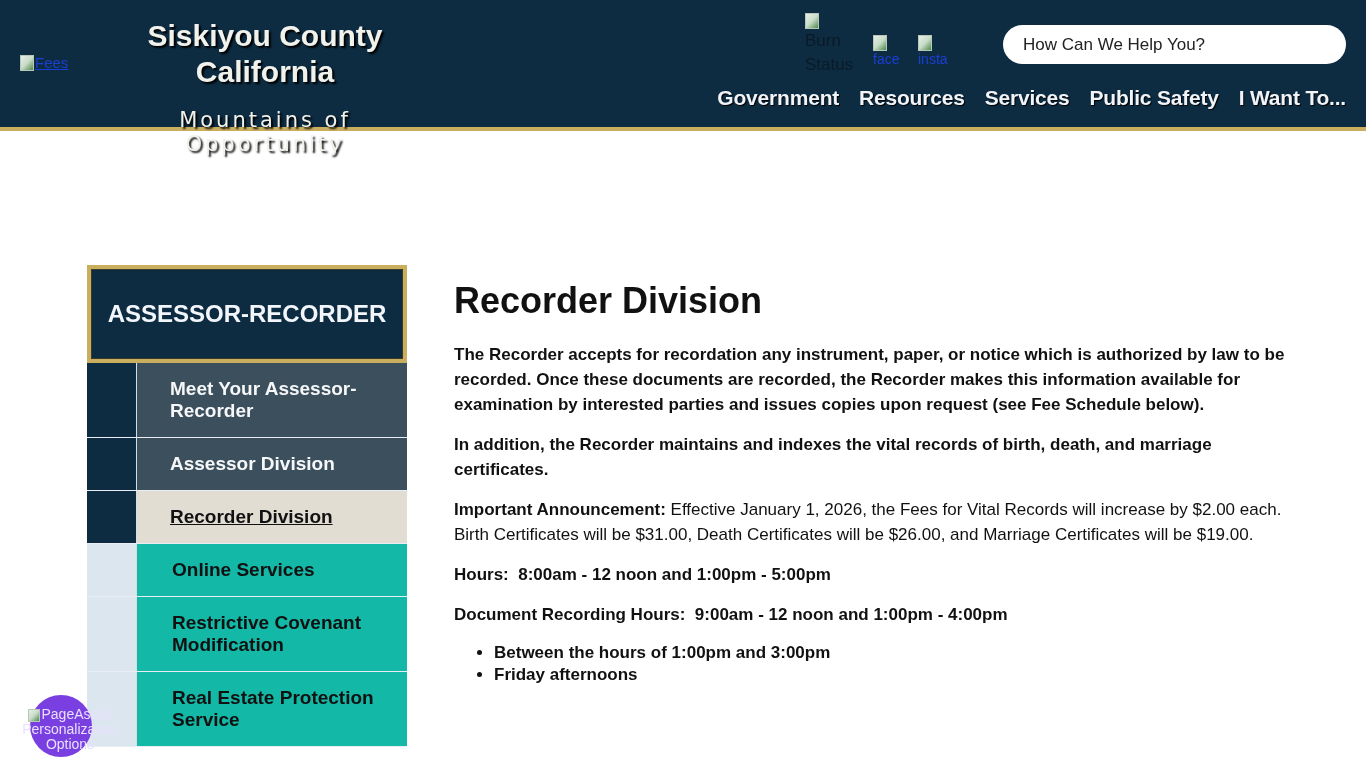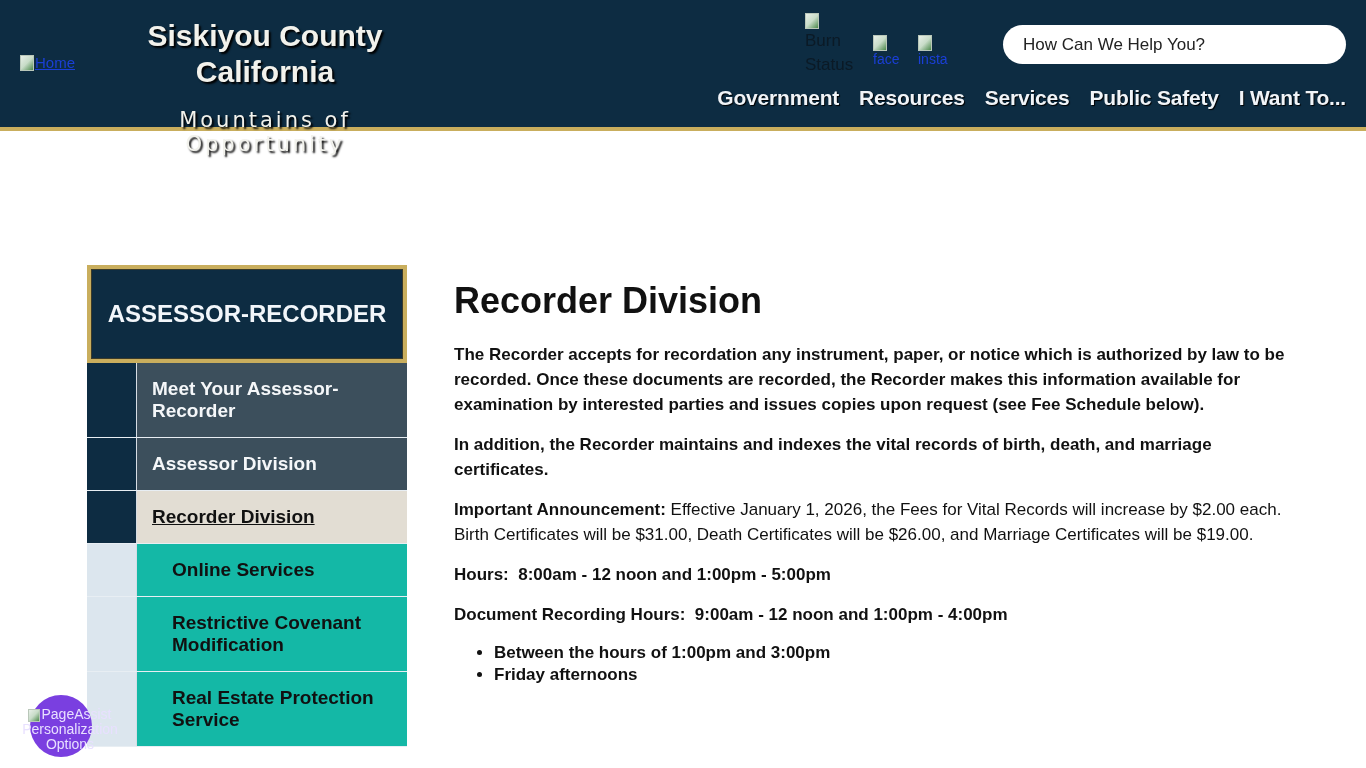--- a/index.html
+++ b/index.html
@@ -17,21 +17,21 @@
   .search { position: absolute; left: 1003px; top: 25px; width: 343px; height: 39px; background: #fff; border-radius: 20px; border: none; padding-left: 20px; font-size: 17px; color: #222; font-family: "Liberation Sans", sans-serif; outline: none; }
   .search::placeholder { color: #222; }
   .nav { position: absolute; top: 86px; right: 20px; display: flex; gap: 20px; }
   .nav a { font-size: 21px; font-weight: bold; color: #f0f4f8; text-decoration: none; text-shadow: 1px 1px 1px #000; letter-spacing: -0.2px; }
 
   .side-title { position: absolute; left: 87px; top: 265px; width: 320px; height: 98px; background: #0d2c42; border: 4px solid #c9ae5d; outline: 1px solid #3b3b2a; outline-offset: -5px; display: flex; align-items: center; justify-content: center; }
   .side-title span { color: #f2f6fa; font-size: 24px; font-weight: bold; }
   .side-menu { position: absolute; left: 87px; top: 363px; width: 320px; }
   .side-row { display: flex; border-bottom: 1px solid #e8eef3; }
   .side-row .gutter { width: 50px; flex: none; border-right: 1px solid #d6dde4; }
-  .side-row .lab { flex: 1; padding: 0 15px; display: flex; align-items: center; font-size: 19px; font-weight: bold; line-height: 22px; }
+  .side-row .lab { flex: 1; padding: 0 33px; display: flex; align-items: center; font-size: 19px; font-weight: bold; line-height: 22px; }
   .lvl1 .gutter { background: #0d2c42; }
   .lvl1 .lab { background: #3c4f5c; color: #f5f7f9; }
   .lvl1.active .lab { background: #e2ddd3; color: #111; text-decoration: underline; }
   .lvl2 .gutter { background: #dce6ee; }
   .lvl2 .lab { background: #14b8a6; color: #111; padding-left: 35px; }
 
   .main { position: absolute; left: 454px; top: 280px; width: 840px; color: #111; }
   .main h1 { font-size: 36px; font-weight: bold; line-height: 42px; margin-bottom: 20px; }
   .main p { font-size: 17px; line-height: 25px; margin-bottom: 15px; }
   .main p.b { font-weight: bold; }
@@ -40,21 +40,21 @@
 
   .pageassist { position: absolute; left: 30px; top: 695px; width: 62px; height: 62px; border-radius: 50%; background: #7a3fe0; color: #e8e0ff; font-size: 14px; line-height: 15px; text-align: center; padding-top: 12px; overflow: visible; white-space: nowrap; }
   .pageassist .inner { position: absolute; left: 10px; top: 12px; width: 120px; text-align: center; margin-left: -30px; }
 </style>
 </head>
 <body>
 
 <div class="header">
   <a class="home-logo">
     <span class="broken-img"></span>
-    <span>Home</span>
+    <span>Fees</span>
   </a>
   <div class="site-title">
     <div class="t1">Siskiyou County</div>
     <div class="t1">California</div>
     <div class="t2">Mountains of Opportunity</div>
   </div>
   <a class="burn">
     <span class="broken-img"></span>
     <span>Burn Status</span>
   </a>

